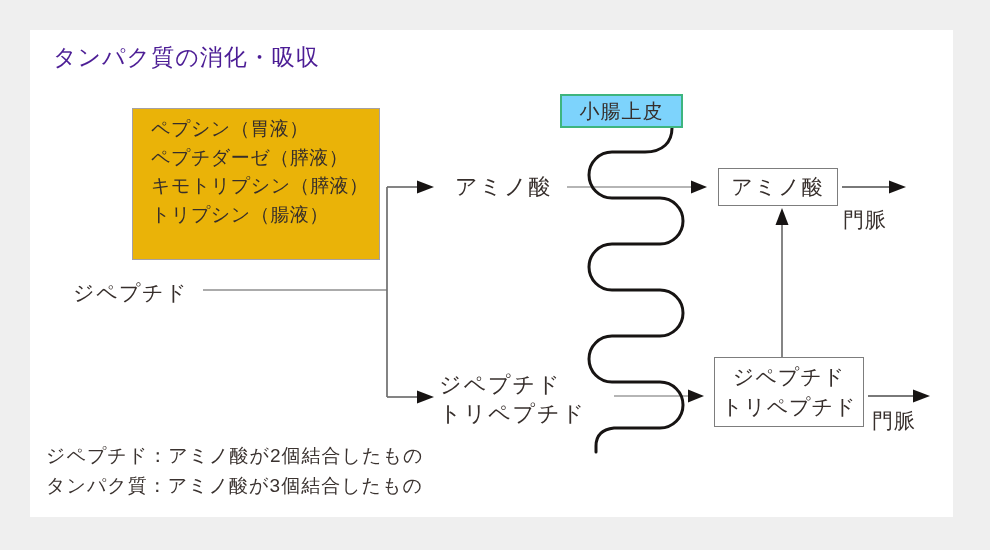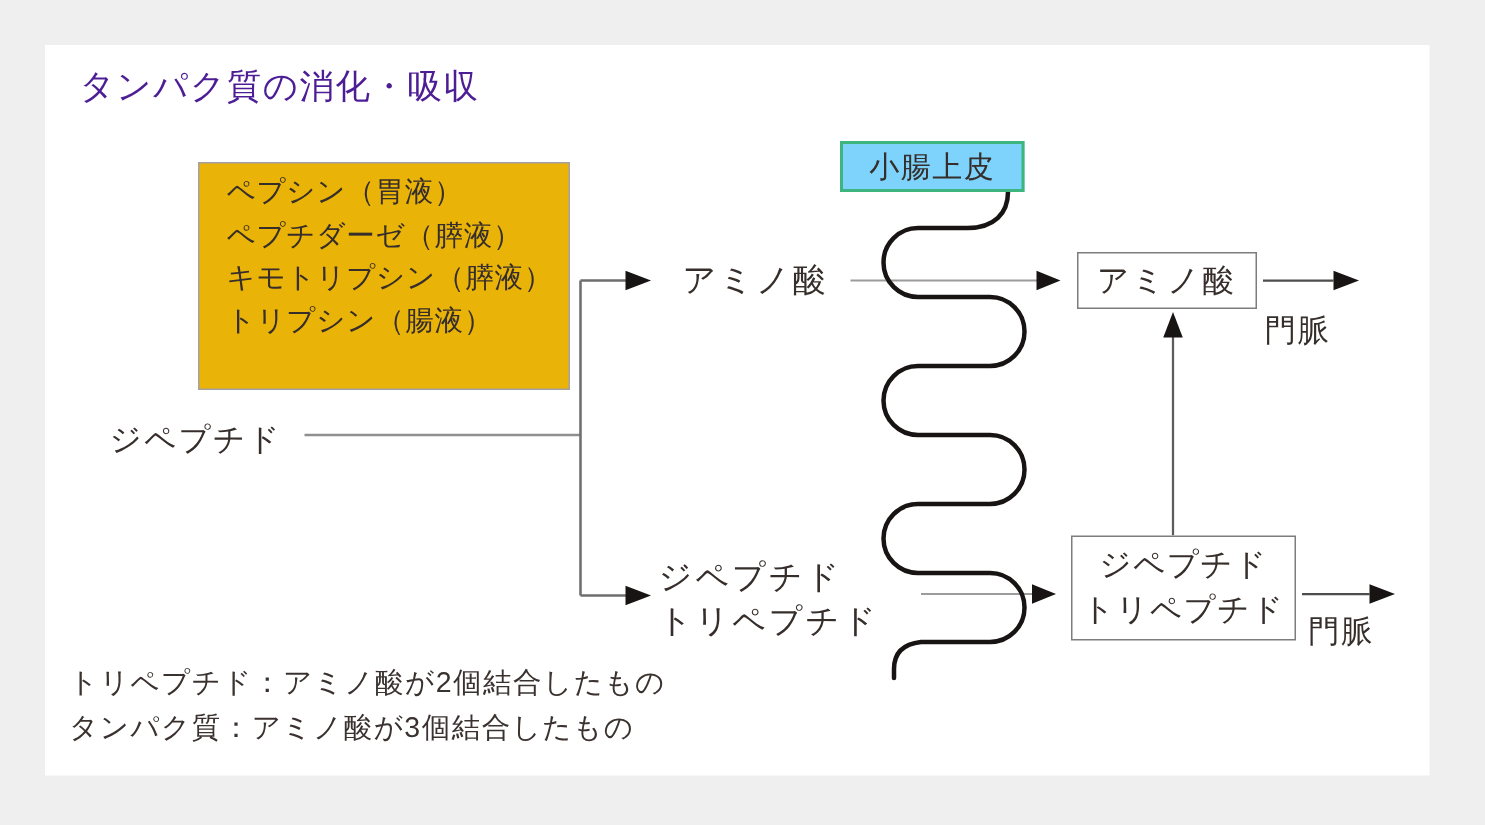--- a/index.html
+++ b/index.html
@@ -118,16 +118,16 @@
 
   <div class="abs peptide-box">
     <div>ジペプチド</div>
     <div>トリペプチド</div>
   </div>
 
   <div class="abs portal-upper">門脈</div>
   <div class="abs portal-lower">門脈</div>
 
   <div class="abs notes">
-    <div>トリペプチド：アミノ酸が2個結合したもの</div>
+    <div>ジペプチド：アミノ酸が2個結合したもの</div>
     <div>タンパク質：アミノ酸が3個結合したもの</div>
   </div>
 </div>
 
 </body></html>

